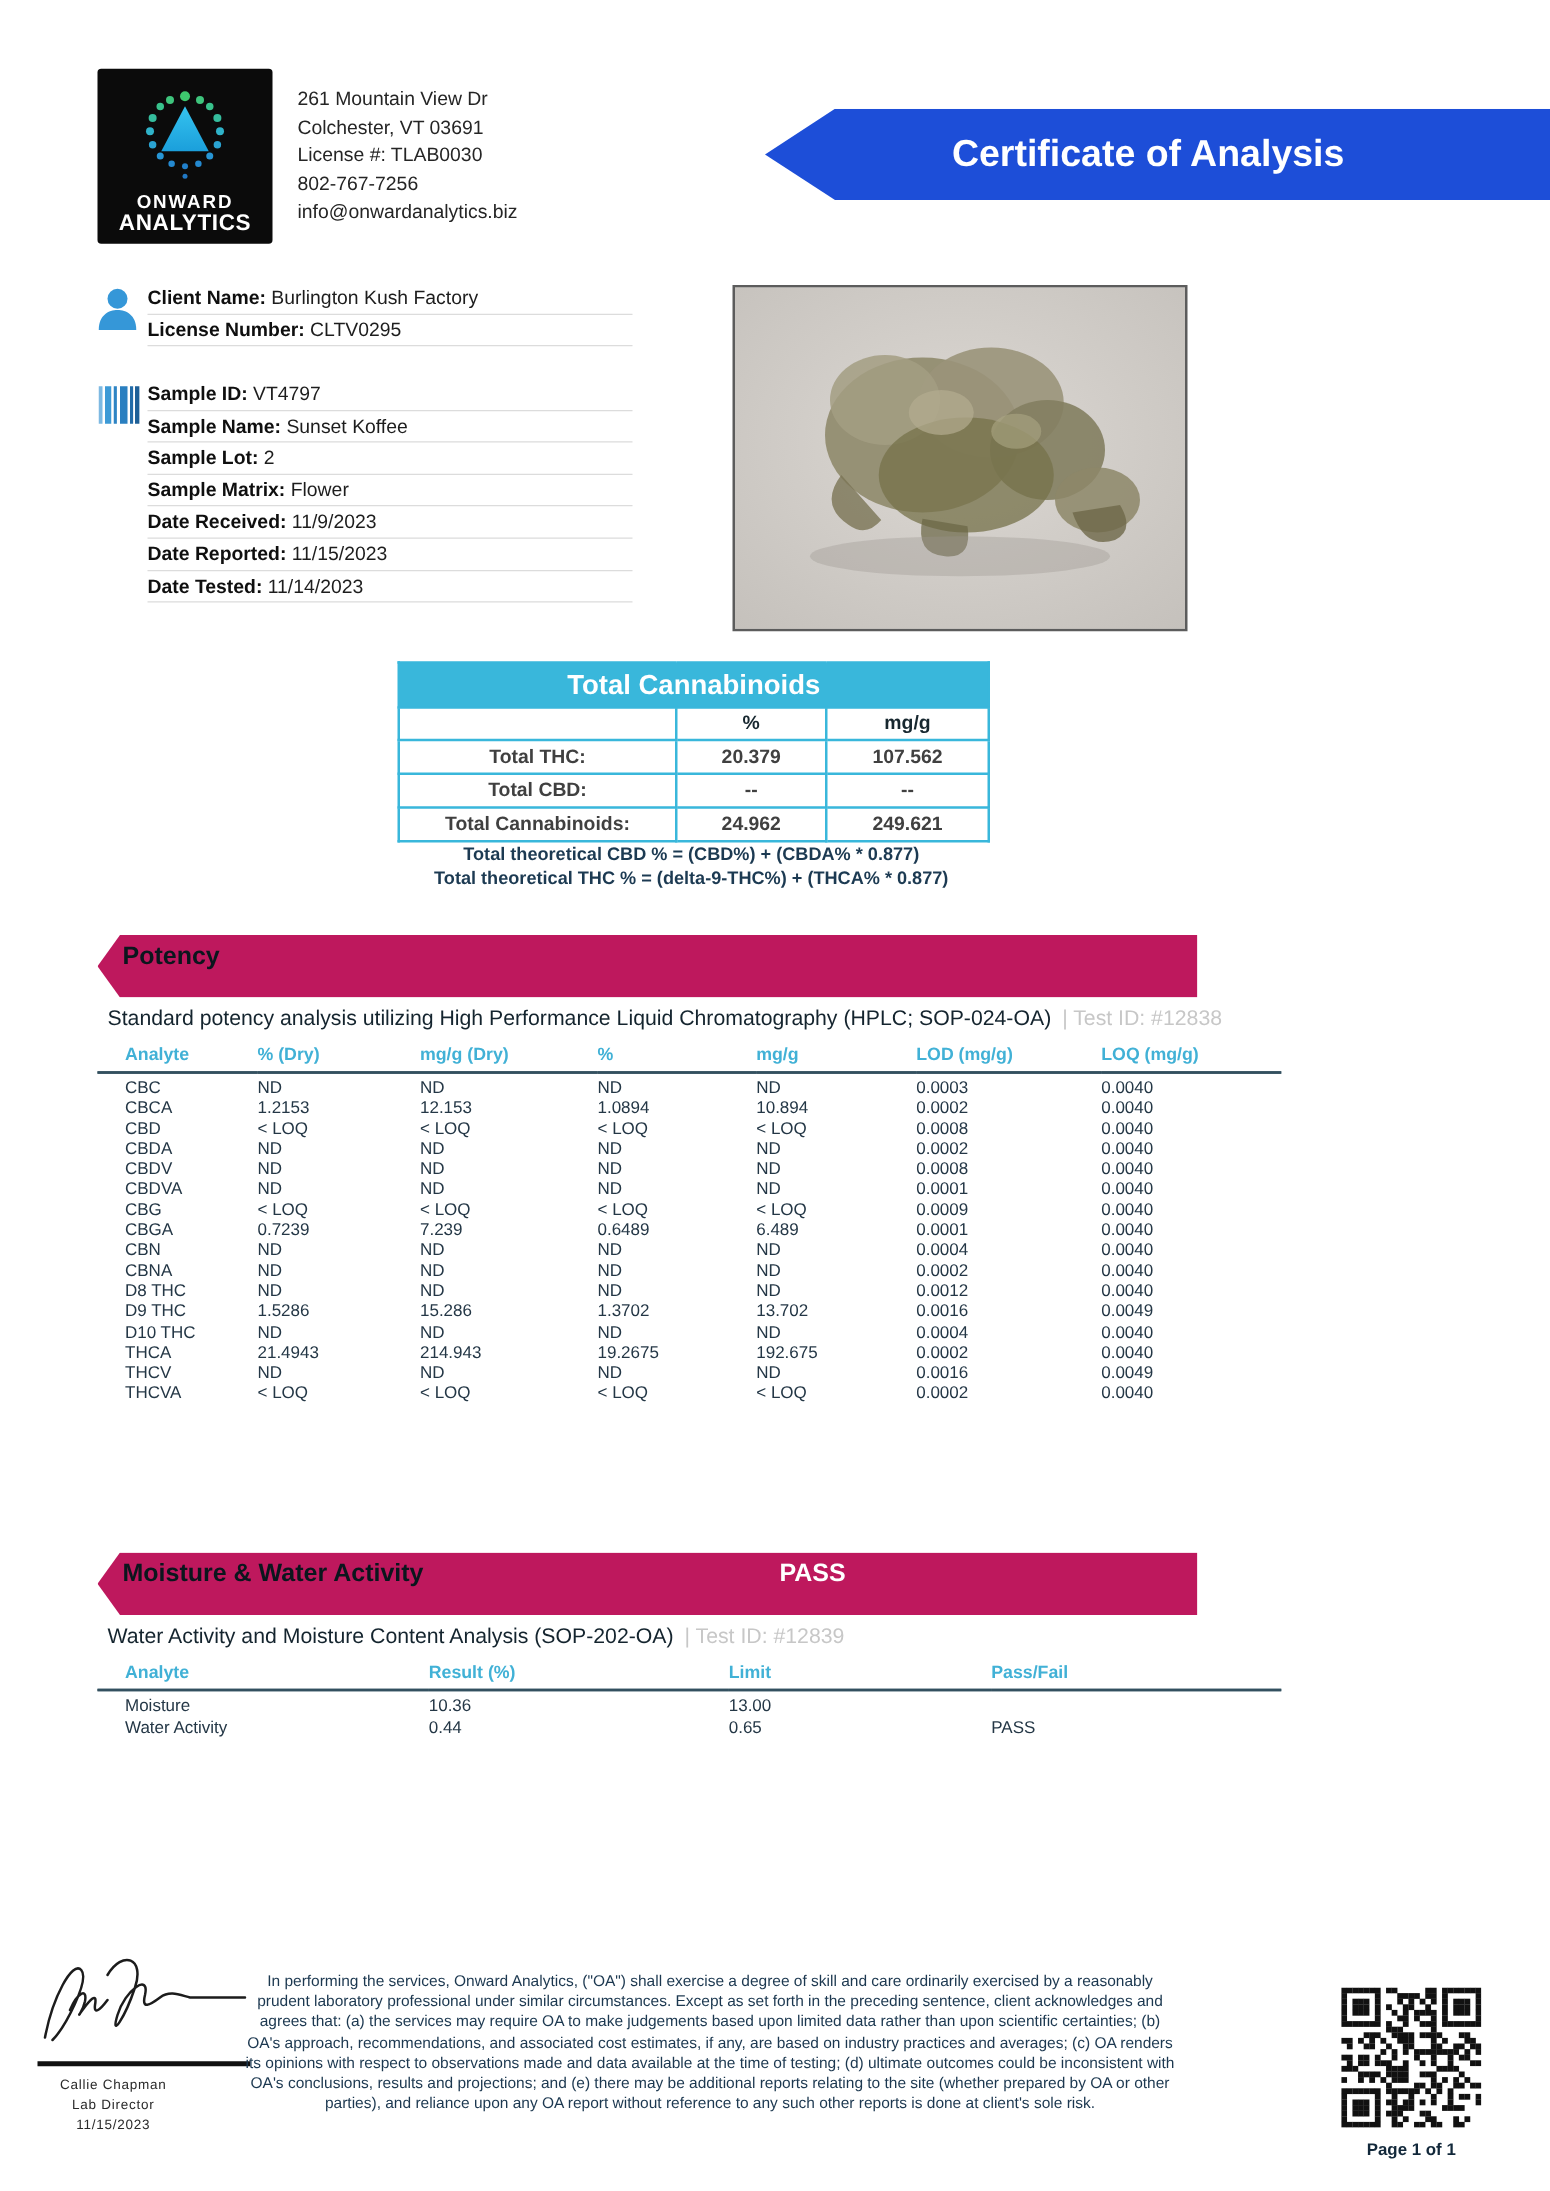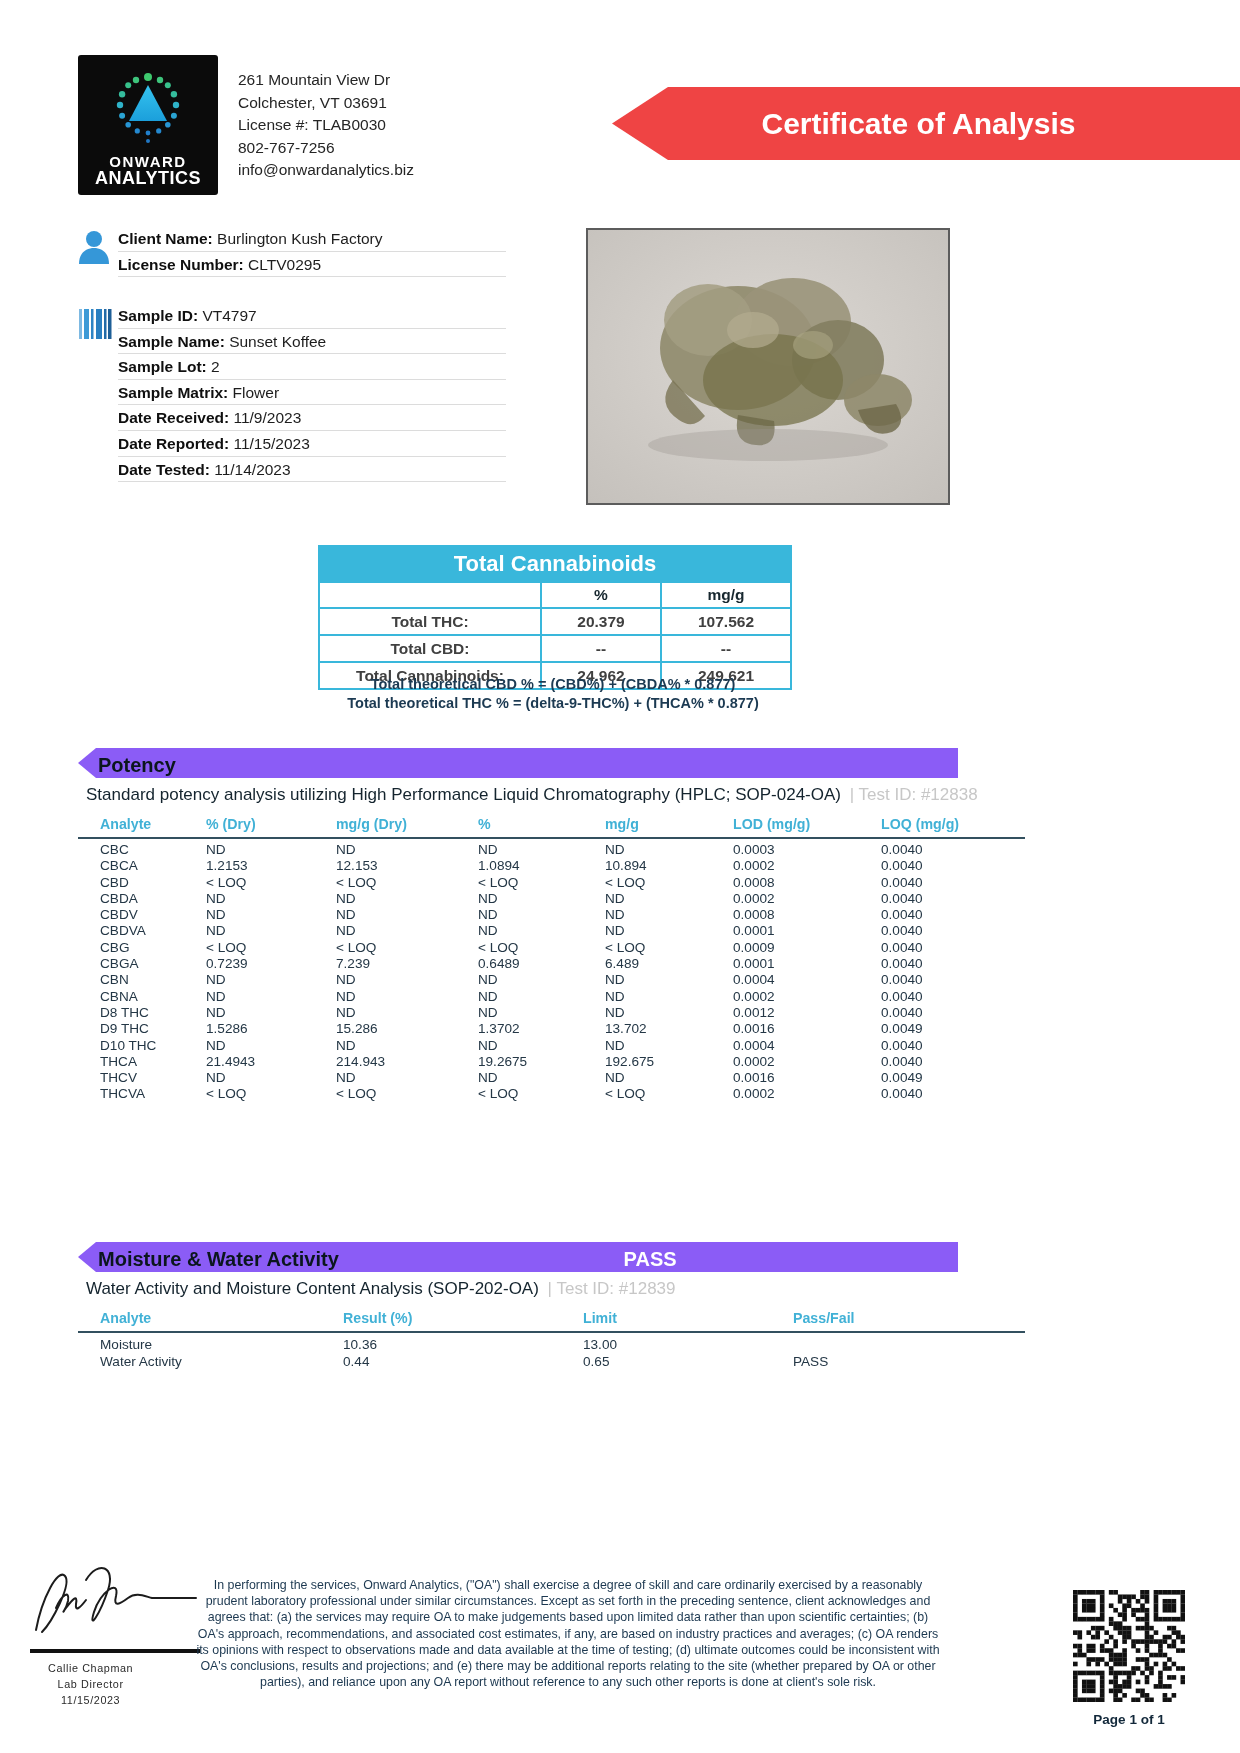--- a/index.html
+++ b/index.html
@@ -6,53 +6,53 @@
   body { background:#e8e8e8; font-family:"Liberation Sans","DejaVu Sans",sans-serif; }
   .page { position:relative; width:1240px; height:1753px; background:#ffffff; margin:0 auto; overflow:hidden; }
 
   
   .logo { position:absolute; left:78px; top:55px; width:140px; height:140px; background:#0b0b0b; border-radius:3px; }
   .logo svg { position:absolute; left:0; top:4px; }
   .logo-words { position:absolute; left:0; bottom:8px; width:100%; text-align:center; color:#fff; font-weight:bold; line-height:1.0; }
   .logo-w1 { font-size:15px; letter-spacing:1.5px; }
   .logo-w2 { font-size:18px; letter-spacing:0.5px; }
   .lab-info { position:absolute; left:238px; top:69px; font-size:15.5px; color:#252525; line-height:22.5px; }
-  .coa-banner { position:absolute; left:612px; top:87px; width:628px; height:73px; background:#ef4444;
+  .coa-banner { position:absolute; left:612px; top:87px; width:628px; height:73px; background:#1d4ed8;
                 clip-path:polygon(0 50%, 56px 0, 100% 0, 100% 100%, 56px 100%); }
   .coa-banner span { display:block; text-align:center; padding-left:40px; padding-right:55px; line-height:73px;
                      color:#fff; font-size:30px; font-weight:bold; }
 
   
   .info-block { position:absolute; }
   .client-block { left:78px; top:226px; width:428px; }
   .sample-block { left:78px; top:303px; width:428px; }
   .block-icon { position:absolute; left:0; top:4px; }
   .fields { margin-left:40px; }
   .field-row { height:25.6px; border-bottom:1px solid #dcdcdc; font-size:15.5px; padding-top:4px; color:#1d1d1d; }
   .flabel { font-weight:bold; color:#0f0f0f; }
 
   .photo { position:absolute; left:586px; top:228px; width:364px; height:277px; border:2px solid #5c5c5c;
            background:linear-gradient(155deg,#d9d5d0 0%,#cdc9c4 55%,#c2beb9 100%); }
 
   
   .totals-wrap { position:absolute; left:318px; top:529px; width:474px; }
-  table.totals { width:100%; border-collapse:collapse;margin-top:16px; }
+  table.totals { width:100%; border-collapse:collapse; }
   table.totals th, table.totals td { border:2px solid #39b7db; }
   .totals-title { background:#39b7db; color:#fff; font-size:22px; font-weight:bold; text-align:center; height:36px; }
   table.totals .subhead td { font-weight:bold; font-size:15.5px; height:26px; text-align:center; color:#17272f; }
   table.totals tbody td { font-weight:bold; font-size:15.5px; height:27px; text-align:center; color:#404040; }
   table.totals td:first-child { width:222px; }
   table.totals td:nth-child(2) { width:120px; }
 
   .formulas { position:absolute; left:78px; top:675px; width:950px; text-align:center;
               font-size:14.5px; font-weight:bold; color:#1c3a52; line-height:19px; }
 
   
   .section { position:absolute; left:78px; width:947px; }
-  .sec-banner { position:relative; width:880px; height:30px; background:#8b5cf6;
+  .sec-banner { position:relative; width:880px; height:50px; background:#be185d;
                 clip-path:polygon(0 50%, 18px 0, 100% 0, 100% 100%, 18px 100%); }
   .sec-title { position:absolute; left:20px; top:0; line-height:35px; font-size:20px; font-weight:bold; color:#0b161d; }
   .sec-pass { position:absolute; left:62%; top:0; line-height:35px; font-size:20px; font-weight:bold; color:#ffffff; }
   .sec-sub { margin-top:7px; margin-left:8px; font-size:17px; color:#14242e; }
   .sec-testid { color:#c7c7c7; margin-left:4px; }
 
   table.data { border-collapse:collapse; table-layout:fixed; width:100%; margin-top:9px; }
   table.data th { text-align:left; color:#41b1d6; font-size:14.2px; font-weight:bold; padding:2px 0 5px 0;
                   border-bottom:2.5px solid #33505f; }
   table.data td { font-size:13.6px; color:#243746; padding:0; height:16.3px; line-height:16.3px;

